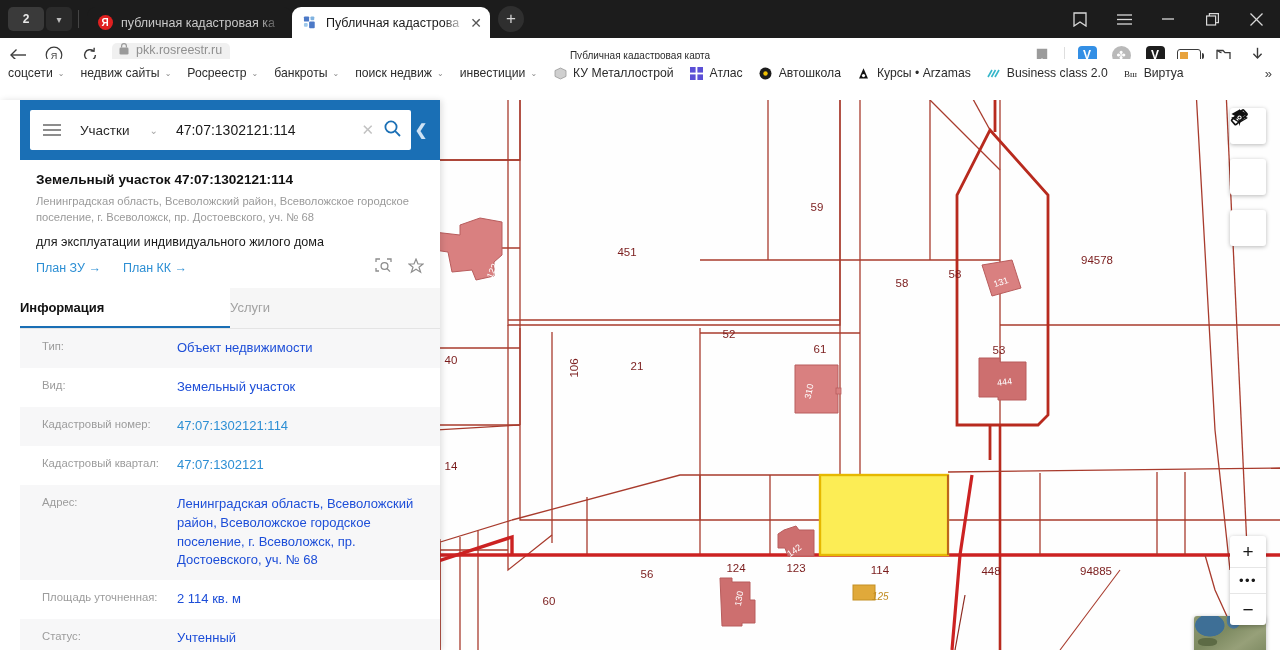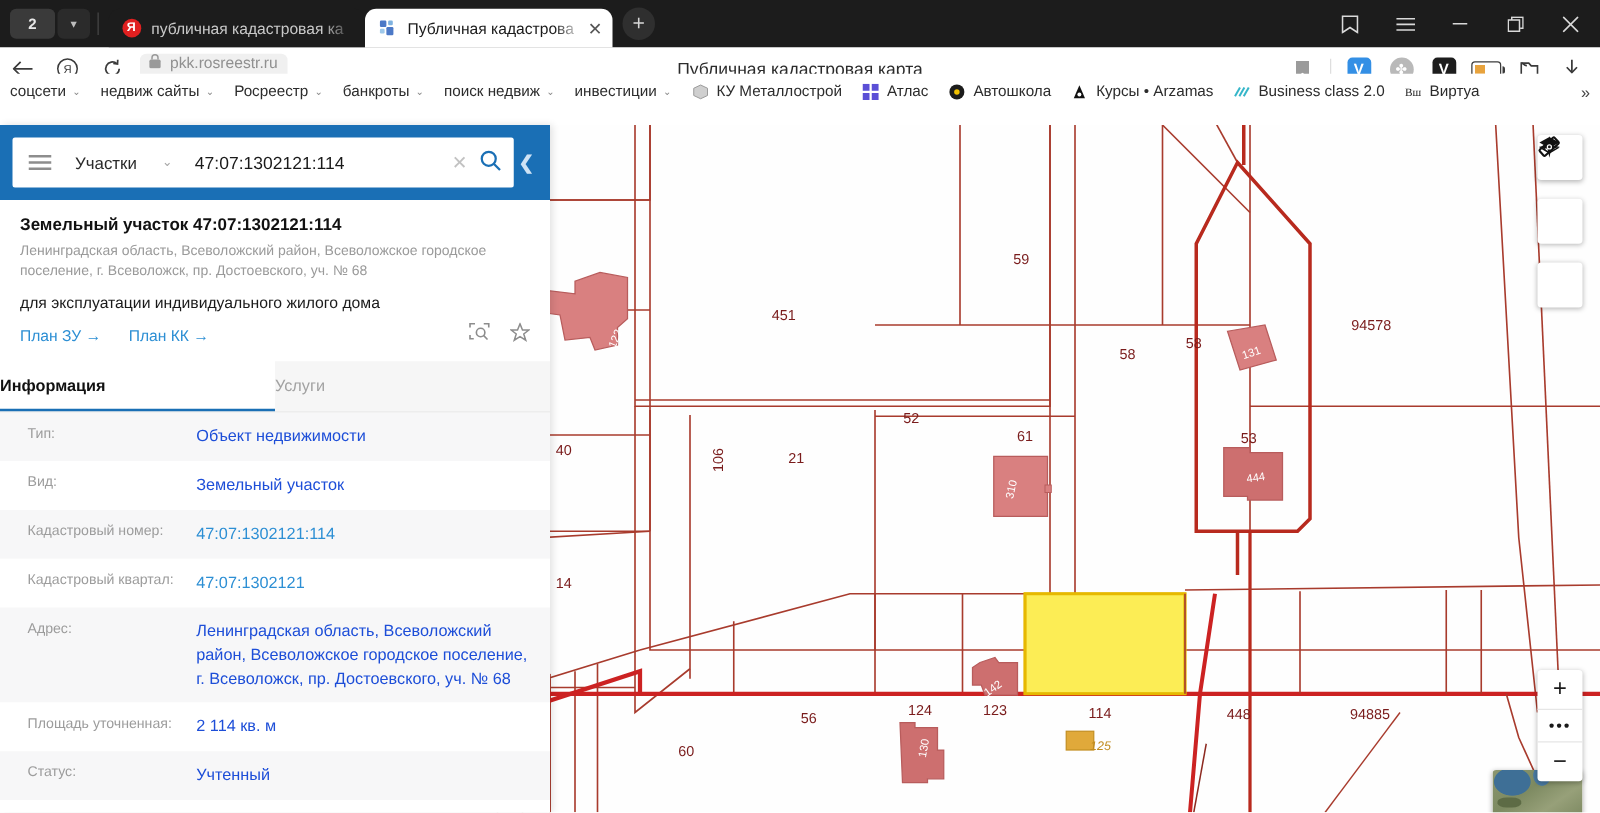--- a/index.html
+++ b/index.html
@@ -55,21 +55,21 @@
     position:absolute; top:38px; left:0; width:1280px; height:34px;
     background:#fff; display:flex; align-items:center;
   }
   .tb-ico { width:36px;height:30px;display:flex;align-items:center;justify-content:center;color:#444; }
   .urlbox {
     display:flex; height:24px; border-radius:5px;
     background:#f0f0f0; padding:0 8px 0 7px; margin-left:4px; color:#909090; font-size:12.5px;
   }
   .lockico { margin-right:7px; font-size:11px; color:#8a8a8a; }
   .page-title-center {
-    position:absolute; left:0; right:0; text-align:center; font-size:14px; color:#2b2b2b;
+    position:absolute; left:0; right:0; text-align:center; font-size:10px; color:#2b2b2b;
     pointer-events:none;
   }
   .tb-right { margin-left:auto; display:flex; align-items:center; padding-right:6px; }
   .tb-r-ico { width:30px;height:28px;display:flex;align-items:center;justify-content:center;margin:0 2px;}
   .sq-v-blue{width:19px;height:19px;border-radius:4px;background:#338fe5;color:#fff;font-size:12px;font-weight:bold;display:flex;align-items:center;justify-content:center;}
   .sq-v-dark{width:19px;height:19px;border-radius:4px;background:#1d1d1d;color:#fff;font-size:12px;font-weight:bold;display:flex;align-items:center;justify-content:center;}
   .circ-gray{width:19px;height:19px;border-radius:50%;background:#b9b9b9;color:#fff;font-size:11px;display:flex;align-items:center;justify-content:center;}
   .batt{width:24px;height:13px;border:1.6px solid #3c3c3c;border-radius:3px;position:relative;display:flex;align-items:center;}
   .batt::after{content:"";position:absolute;right:-4px;top:3px;width:2.5px;height:6px;background:#3c3c3c;border-radius:0 2px 2px 0;}
   .batt i{display:block;width:8px;height:7px;background:#e8a33d;margin-left:2px;}
@@ -115,21 +115,21 @@
       radial-gradient(ellipse at 22% 18%, #3e6f96 0 18%, transparent 19%),
       radial-gradient(ellipse at 55% 8%, #4a7ba3 0 12%, transparent 13%),
       linear-gradient(145deg,#8b9670 0%,#7d8a61 35%,#97a079 60%,#6f7d55 100%);
   }
   .sat-thumb::after{content:"";position:absolute;left:6%;top:42%;width:26%;height:16%;background:#5d6b45;border-radius:40%;}
 
   
   .panel {
     position:absolute; left:0; top:100px; width:440px; height:550px;
     background:#fff; z-index:10; box-shadow:2px 0 6px rgba(0,0,0,.12);
-    display:flex; flex-direction:column;
+    display:flex; flex-direction:column;padding-left:20px;
   }
   .search-bar {
     background:#1a6fb5; padding:10px 12px 10px 10px; display:flex; align-items:center;
   }
   .search-inner {
     flex:1; height:40px; background:#fff; border-radius:2px;
     display:flex; align-items:center; padding:0 10px;
   }
   .burger { width:26px; display:flex; flex-direction:column; gap:3.5px; padding-left:3px;}
   .burger i { display:block; height:1.6px; background:#8d8d8d; width:18px;}

